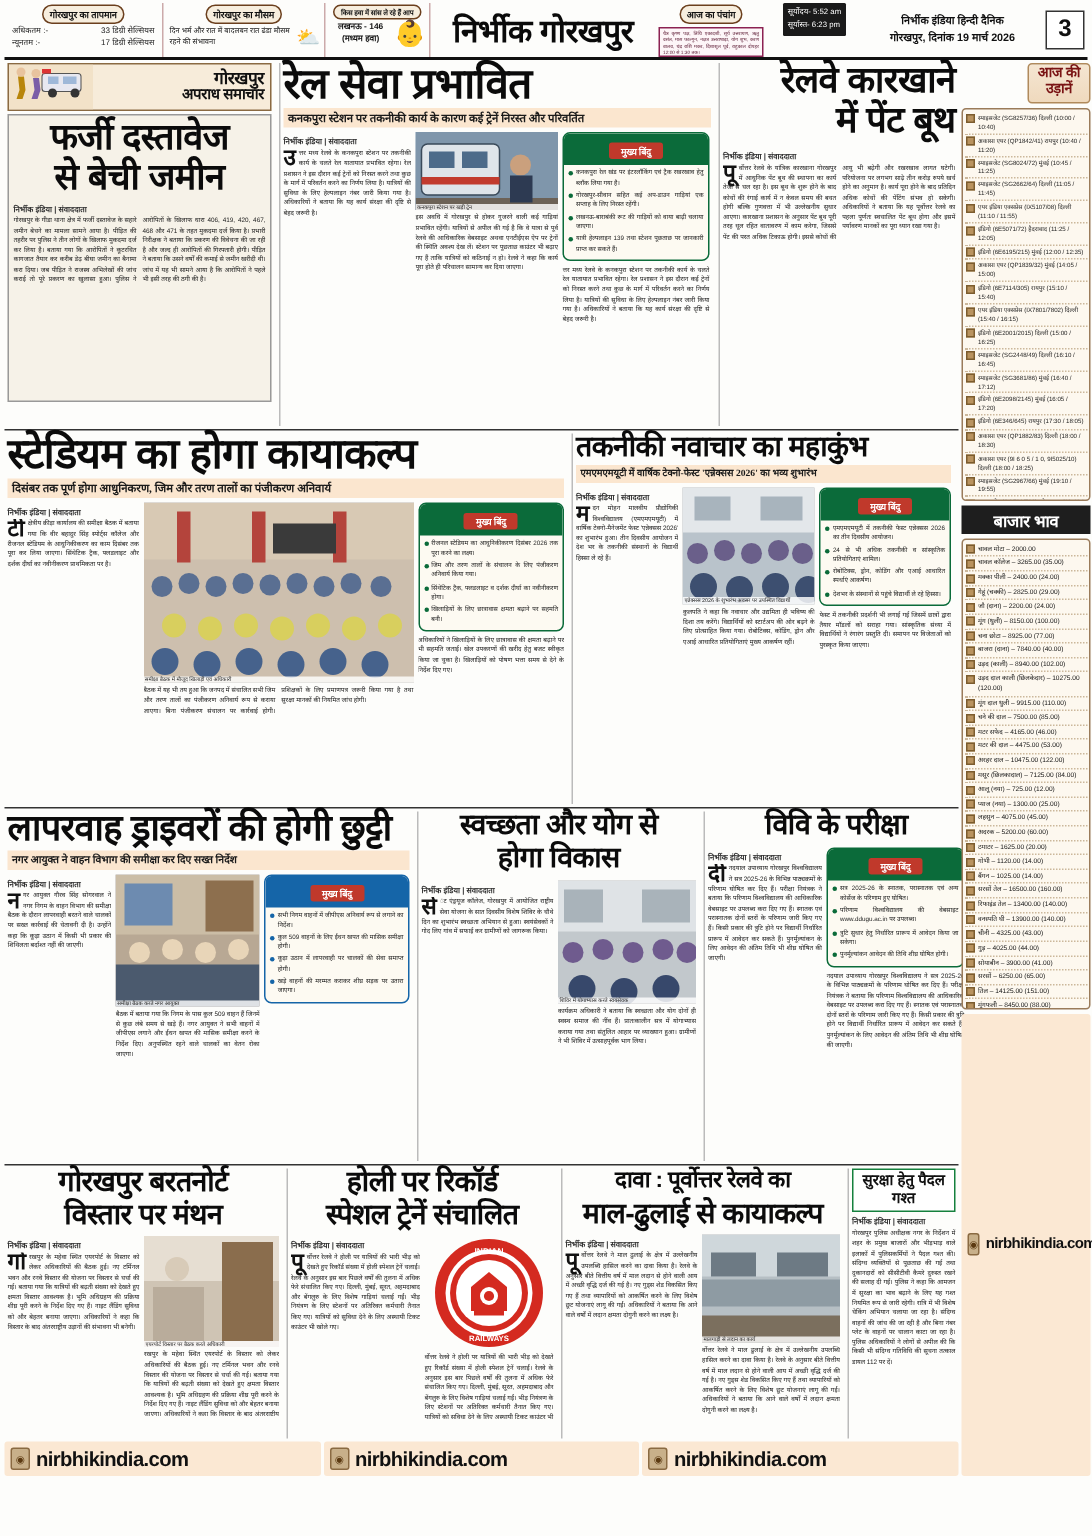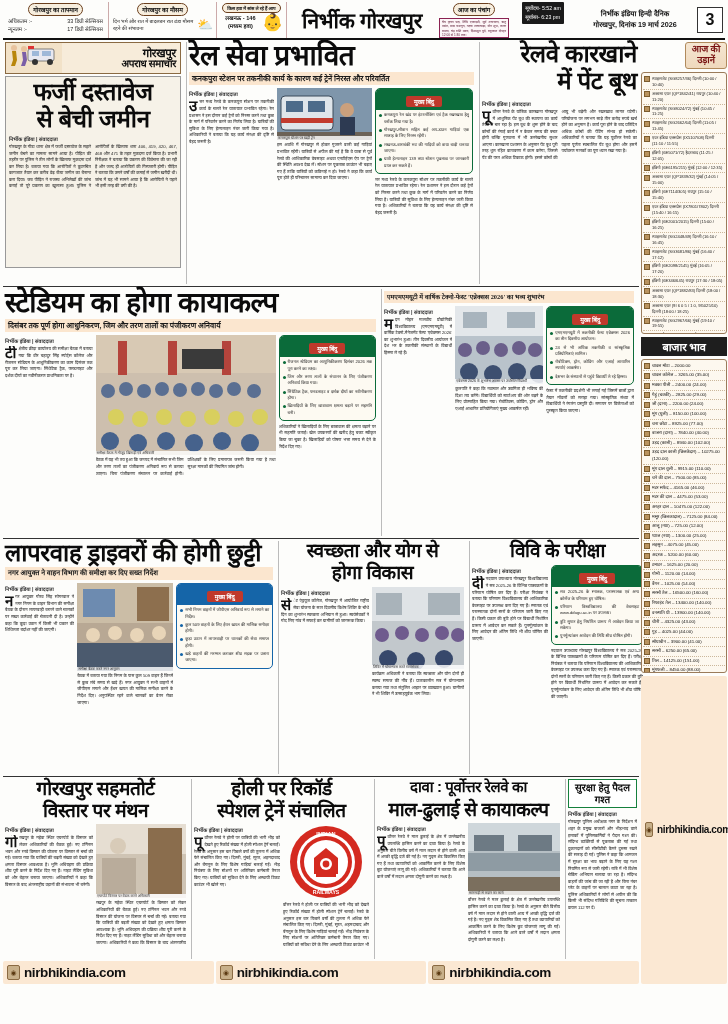--- a/index.html
+++ b/index.html
@@ -429,20 +429,21 @@
                       <span>खिलाड़ियों के लिए छात्रावास क्षमता बढ़ाने पर सहमति बनी।</span>
                     </div>
                 </div>
               </div>
               <div class="bodytext" style="height:70px;margin-top:3px;">अधिकारियों ने खिलाड़ियों के लिए छात्रावास की क्षमता बढ़ाने पर भी सहमति जताई। खेल उपकरणों की खरीद हेतु बजट स्वीकृत किया जा चुका है। खिलाड़ियों को पोषण भत्ता समय से देने के निर्देश दिए गए।</div>
             </div>
           </div>
         </div>
 
         <div style="width:255px;" class="colpad vline">
+          <div class="headline hl-md">तकनीकी नवाचार का महाकुंभ</div>
           <div class="subhead" style="font-size:6.4px;">एमएमएमयूटी में वार्षिक टेक्नो-फेस्ट 'एन्नेक्सस 2026' का भव्य शुभारंभ</div>
           <div style="display:flex;gap:3px;margin-top:3px;">
             <div style="width:70px;">
               <div class="byline">निर्भीक इंडिया | संवाददाता</div>
               <div class="bodytext" style="height:192px;">
                 <span class="dropcap">म</span>
                 <span>दन मोहन मालवीय प्रौद्योगिकी विश्वविद्यालय (एमएमएमयूटी) में वार्षिक टेक्नो-मैनेजमेंट फेस्ट 'एन्नेक्सस 2026' का शुभारंभ हुआ। तीन दिवसीय आयोजन में देश भर के तकनीकी संस्थानों के विद्यार्थी हिस्सा ले रहे हैं।</span>
               </div>
             </div>
             <div style="width:88px;">
@@ -638,21 +639,21 @@
             </div>
           </div>
         </div>
       </div>
 
       <div class="divline"></div>
 
       <div class="sec" style="height:180px;">
 
         <div style="width:185px;" class="colpad">
-          <div class="headline hl-md hl-center">गोरखपुर सहमतोर्ट</div>
+          <div class="headline hl-md hl-center">गोरखपुर बरतनोर्ट</div>
           <div class="headline hl-md hl-center" style="margin-top:3px;">विस्तार पर मंथन</div>
           <div style="display:flex;gap:3px;margin-top:4px;">
             <div style="width:88px;">
               <div class="byline">निर्भीक इंडिया | संवाददाता</div>
               <div class="bodytext" style="height:120px;">
                 <span class="dropcap">गो</span>
                 <span>रखपुर के महेवा स्थित एयरपोर्ट के विस्तार को लेकर अधिकारियों की बैठक हुई। नए टर्मिनल भवन और रनवे विस्तार की योजना पर विस्तार से चर्चा की गई। बताया गया कि यात्रियों की बढ़ती संख्या को देखते हुए क्षमता विस्तार आवश्यक है। भूमि अधिग्रहण की प्रक्रिया शीघ्र पूरी करने के निर्देश दिए गए हैं। नाइट लैंडिंग सुविधा को और बेहतर बनाया जाएगा। अधिकारियों ने कहा कि विस्तार के बाद अंतरराष्ट्रीय उड़ानों की संभावना भी बनेगी।</span>
               </div>
             </div>
             <div style="width:90px;">

